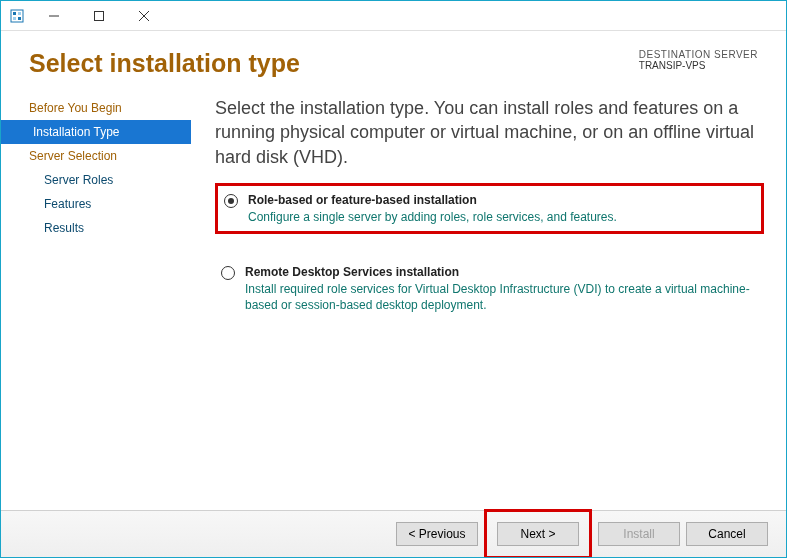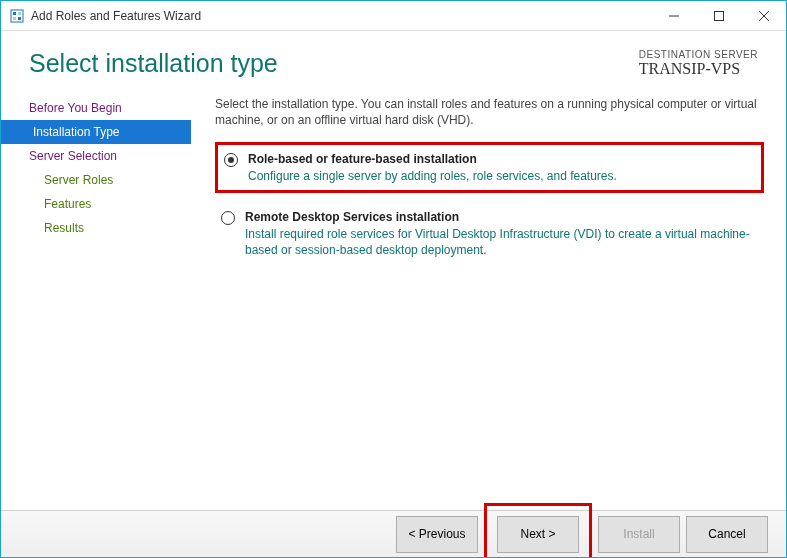--- a/index.html
+++ b/index.html
@@ -53,76 +53,75 @@
       cursor: pointer;
     }
     .header-area {
       padding: 18px 28px 10px 28px;
       display: flex;
       justify-content: space-between;
       align-items: flex-start;
     }
     .main-heading {
       font-size: 25px;
-      font-weight: 400;
-      color: #0f766e;
+      font-weight: 700;
+      color: #a16207;
       letter-spacing: 0;
     }
     .dest-block {
       font-size: 10px;
       color: #555;
     }
     .dest-label {
       letter-spacing: 0.5px;
     }
     .dest-name {
-      font-size: 16px;
+      font-size: 10px;
       color: #333;
-      font-family: Liberation Serif, serif;
     }
     .body-area {
       display: flex;
       padding: 0 0 0 0;
       height: 404px;
     }
     .sidebar {
       width: 190px;
       padding-top: 8px;
     }
     .step {
       padding: 5px 0 5px 28px;
       font-size: 12px;
-      color: #701a75;
+      color: #a16207;
       cursor: pointer;
     }
     .step.active {
       background: #1976d2;
       color: #fff;
       padding-left: 32px;
     }
     .step.disabled {
-      color: #4d7c0f;
+      color: #0c4a6e;
       cursor: default;
       padding-left: 43px;
     }
     .content {
       flex: 1;
       padding: 8px 22px 0 24px;
       color: #444;
     }
     .intro-text {
-      font-size: 12px;
+      font-size: 18px;
       line-height: 1.35;
       margin-bottom: 14px;
     }
     .option-block {
       display: flex;
       align-items: flex-start;
       padding: 6px 8px 6px 6px;
-      margin-bottom: 10px;
+      margin-bottom: 24px;
     }
     .option-block.highlighted {
       border: 3px solid #d40000;
     }
     .radio {
       width: 14px;
       height: 14px;
       border: 1px solid #333;
       border-radius: 50%;
       margin-right: 10px;
@@ -161,21 +160,21 @@
       height: 47px;
       border-top: 1px solid #d0d0d0;
       background: linear-gradient(to bottom, #f7f7f7, #efefef);
       display: flex;
       justify-content: flex-end;
       align-items: center;
       padding-right: 18px;
       gap: 6px;
     }
     .footer-btn {
-      height: 37px;
+      height: 24px;
       min-width: 82px;
       padding: 0 10px;
       font-size: 12px;
       font-family: inherit;
       background: #e1e1e1;
       border: 1px solid #adadad;
       cursor: pointer;
     }
     .footer-btn:disabled {
       color: #a0a0a0;
@@ -197,21 +196,20 @@
 <div class="titlebar">
   <span class="title-icon">
     <svg width="14" height="14" viewBox="0 0 14 14">
       <rect x="1" y="1" width="12" height="12" fill="none" stroke="#1976b3" stroke-width="1"></rect>
       <rect x="3" y="3" width="3" height="3" fill="#1976b3"></rect>
       <rect x="8" y="3" width="3" height="3" fill="#9ecfef"></rect>
       <rect x="3" y="8" width="3" height="3" fill="#9ecfef"></rect>
       <rect x="8" y="8" width="3" height="3" fill="#1976b3"></rect>
     </svg>
   </span>
-  <span class="title-text">Add Roles and Features Wizard</span>
   <div class="window-controls">
     <button class="win-btn">
       <svg width="10" height="10" viewBox="0 0 10 10">
           <line x1="0" y1="5" x2="10" y2="5" stroke="#333" stroke-width="1"></line>
         </svg>
     </button>
     <button class="win-btn">
       <svg width="10" height="10" viewBox="0 0 10 10">
           <rect x="0.5" y="0.5" width="9" height="9" fill="none" stroke="#333" stroke-width="1"></rect>
         </svg>

